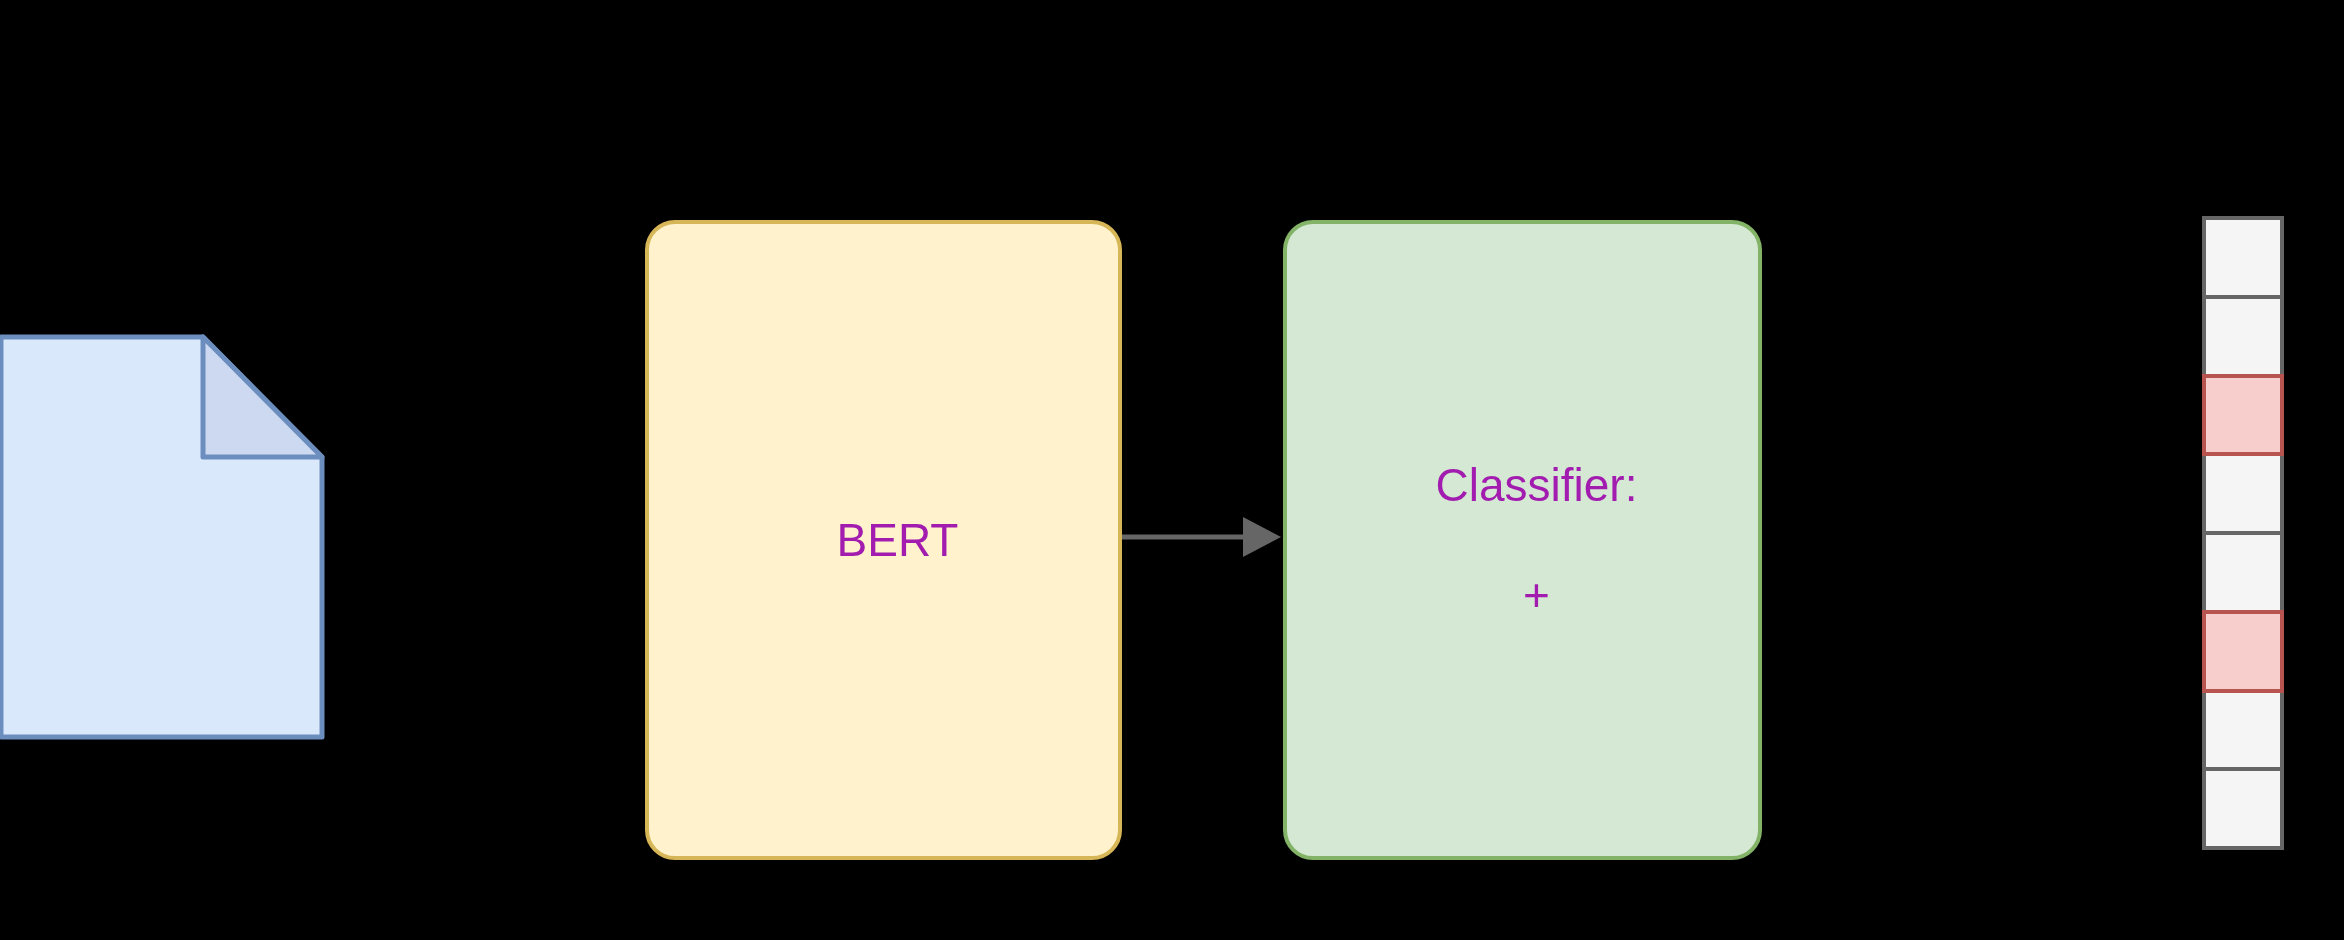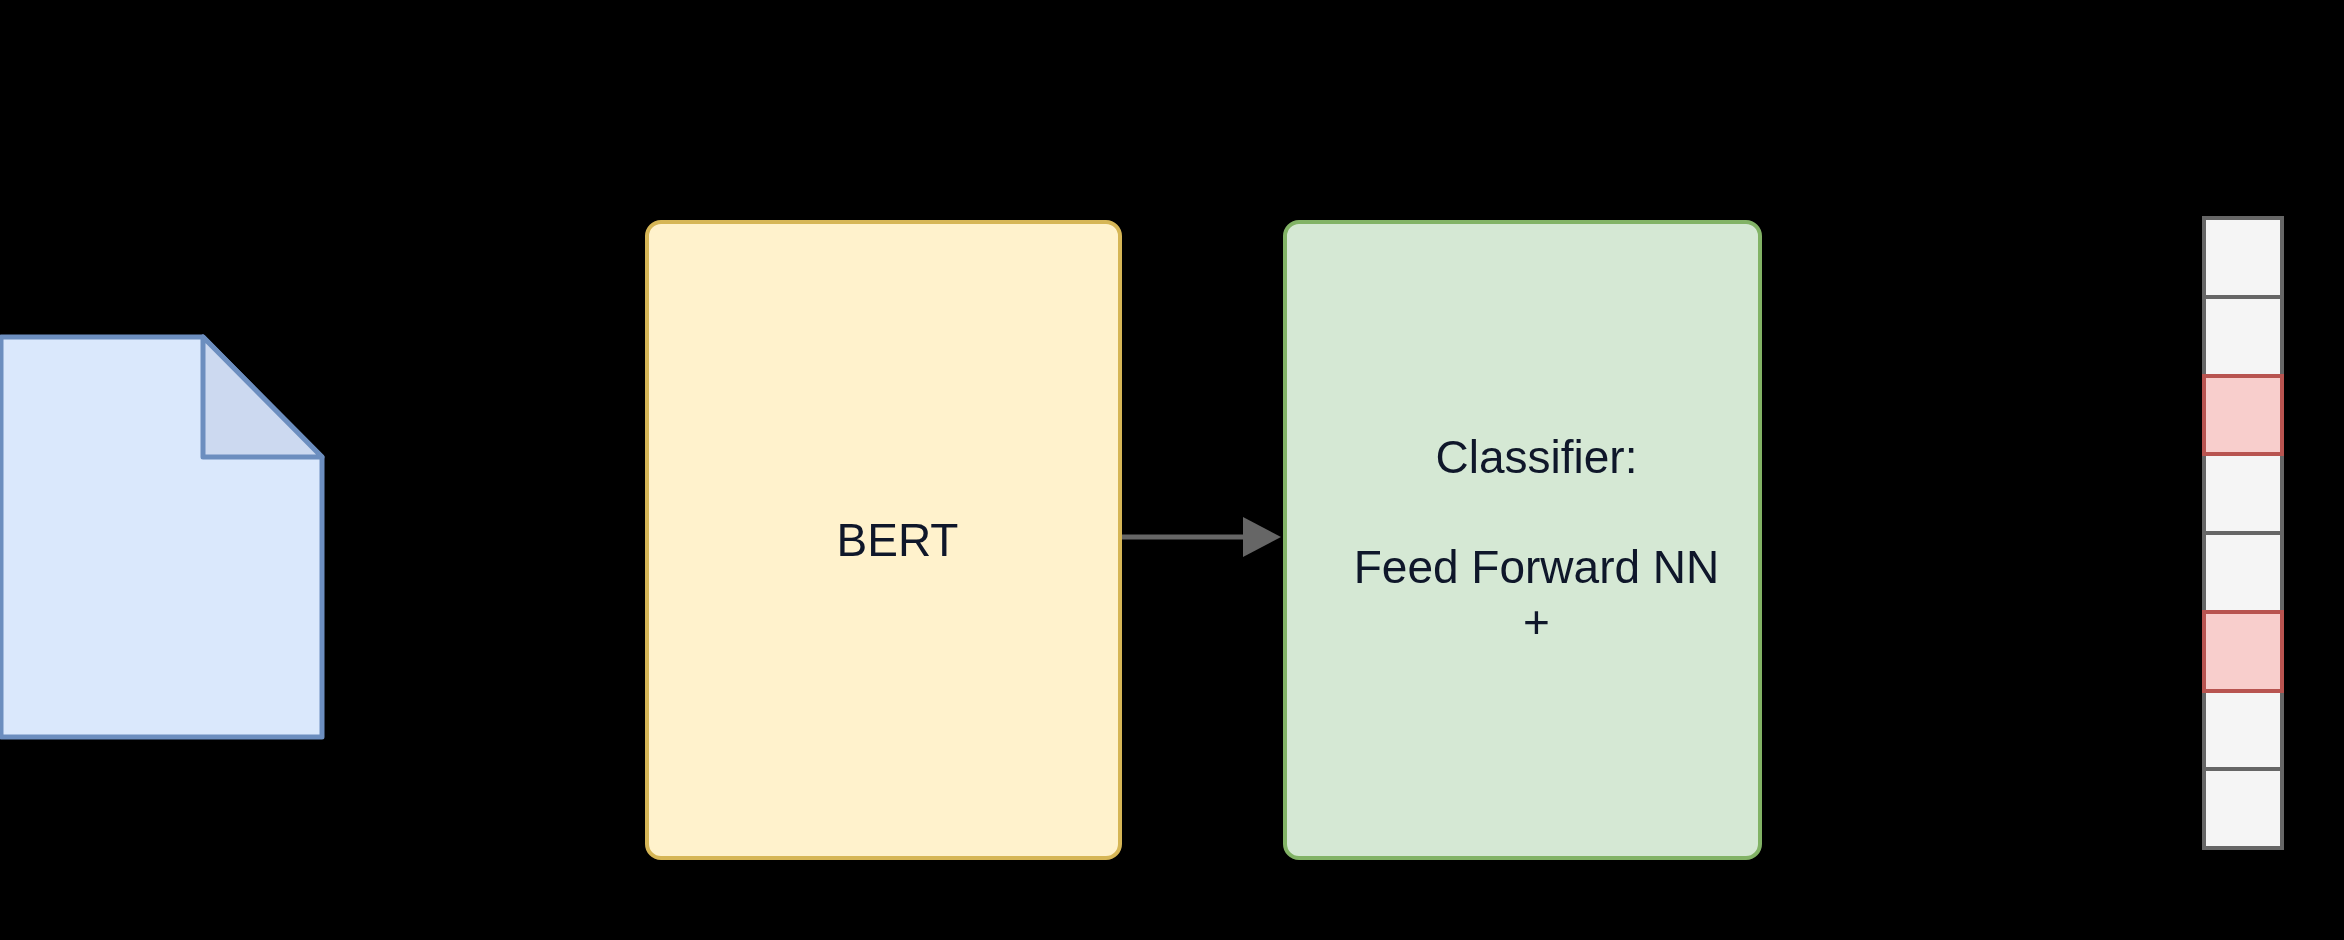--- a/index.html
+++ b/index.html
@@ -22,26 +22,26 @@
     left: -4px;
     top: 332px;
   }
 
   
   .node {
     position: absolute;
     top: 220px;
     height: 640px;
     box-sizing: border-box;
-    border-radius: 16px;
+    border-radius: 30px;
     display: flex;
     flex-direction: column;
     align-items: center;
     justify-content: center;
-    color: #0f172a;
+    color: #a21caf;
     font-size: 46px;
     text-align: center;
     padding-left: 28px;
   }
   #bert-box {
     left: 645px;
     width: 477px;
     background: #fff2cc;
     border: 4px solid #d6b656;
   }
@@ -103,21 +103,20 @@
   </div>
 
   <svg id="arrow-svg" width="161" height="48" viewBox="0 0 161 48">
     <line x1="0" y1="24" x2="126" y2="24" stroke-width="5" stroke="#666666"></line>
     <polygon points="121,4 159,24 121,44" fill="#666666"></polygon>
   </svg>
 
   <div id="classifier-box" class="node">
     <div class="clf-line">Classifier:</div>
     <div class="clf-line"></div>
-    <div class="clf-line">Feed Forward NN</div>
     <div class="clf-line">+</div>
   </div>
 
   <div id="output-vector">
       <div class="vcell"></div>
       <div class="vcell"></div>
       <div class="vcell highlight"></div>
       <div class="vcell"></div>
       <div class="vcell"></div>
       <div class="vcell highlight"></div>

